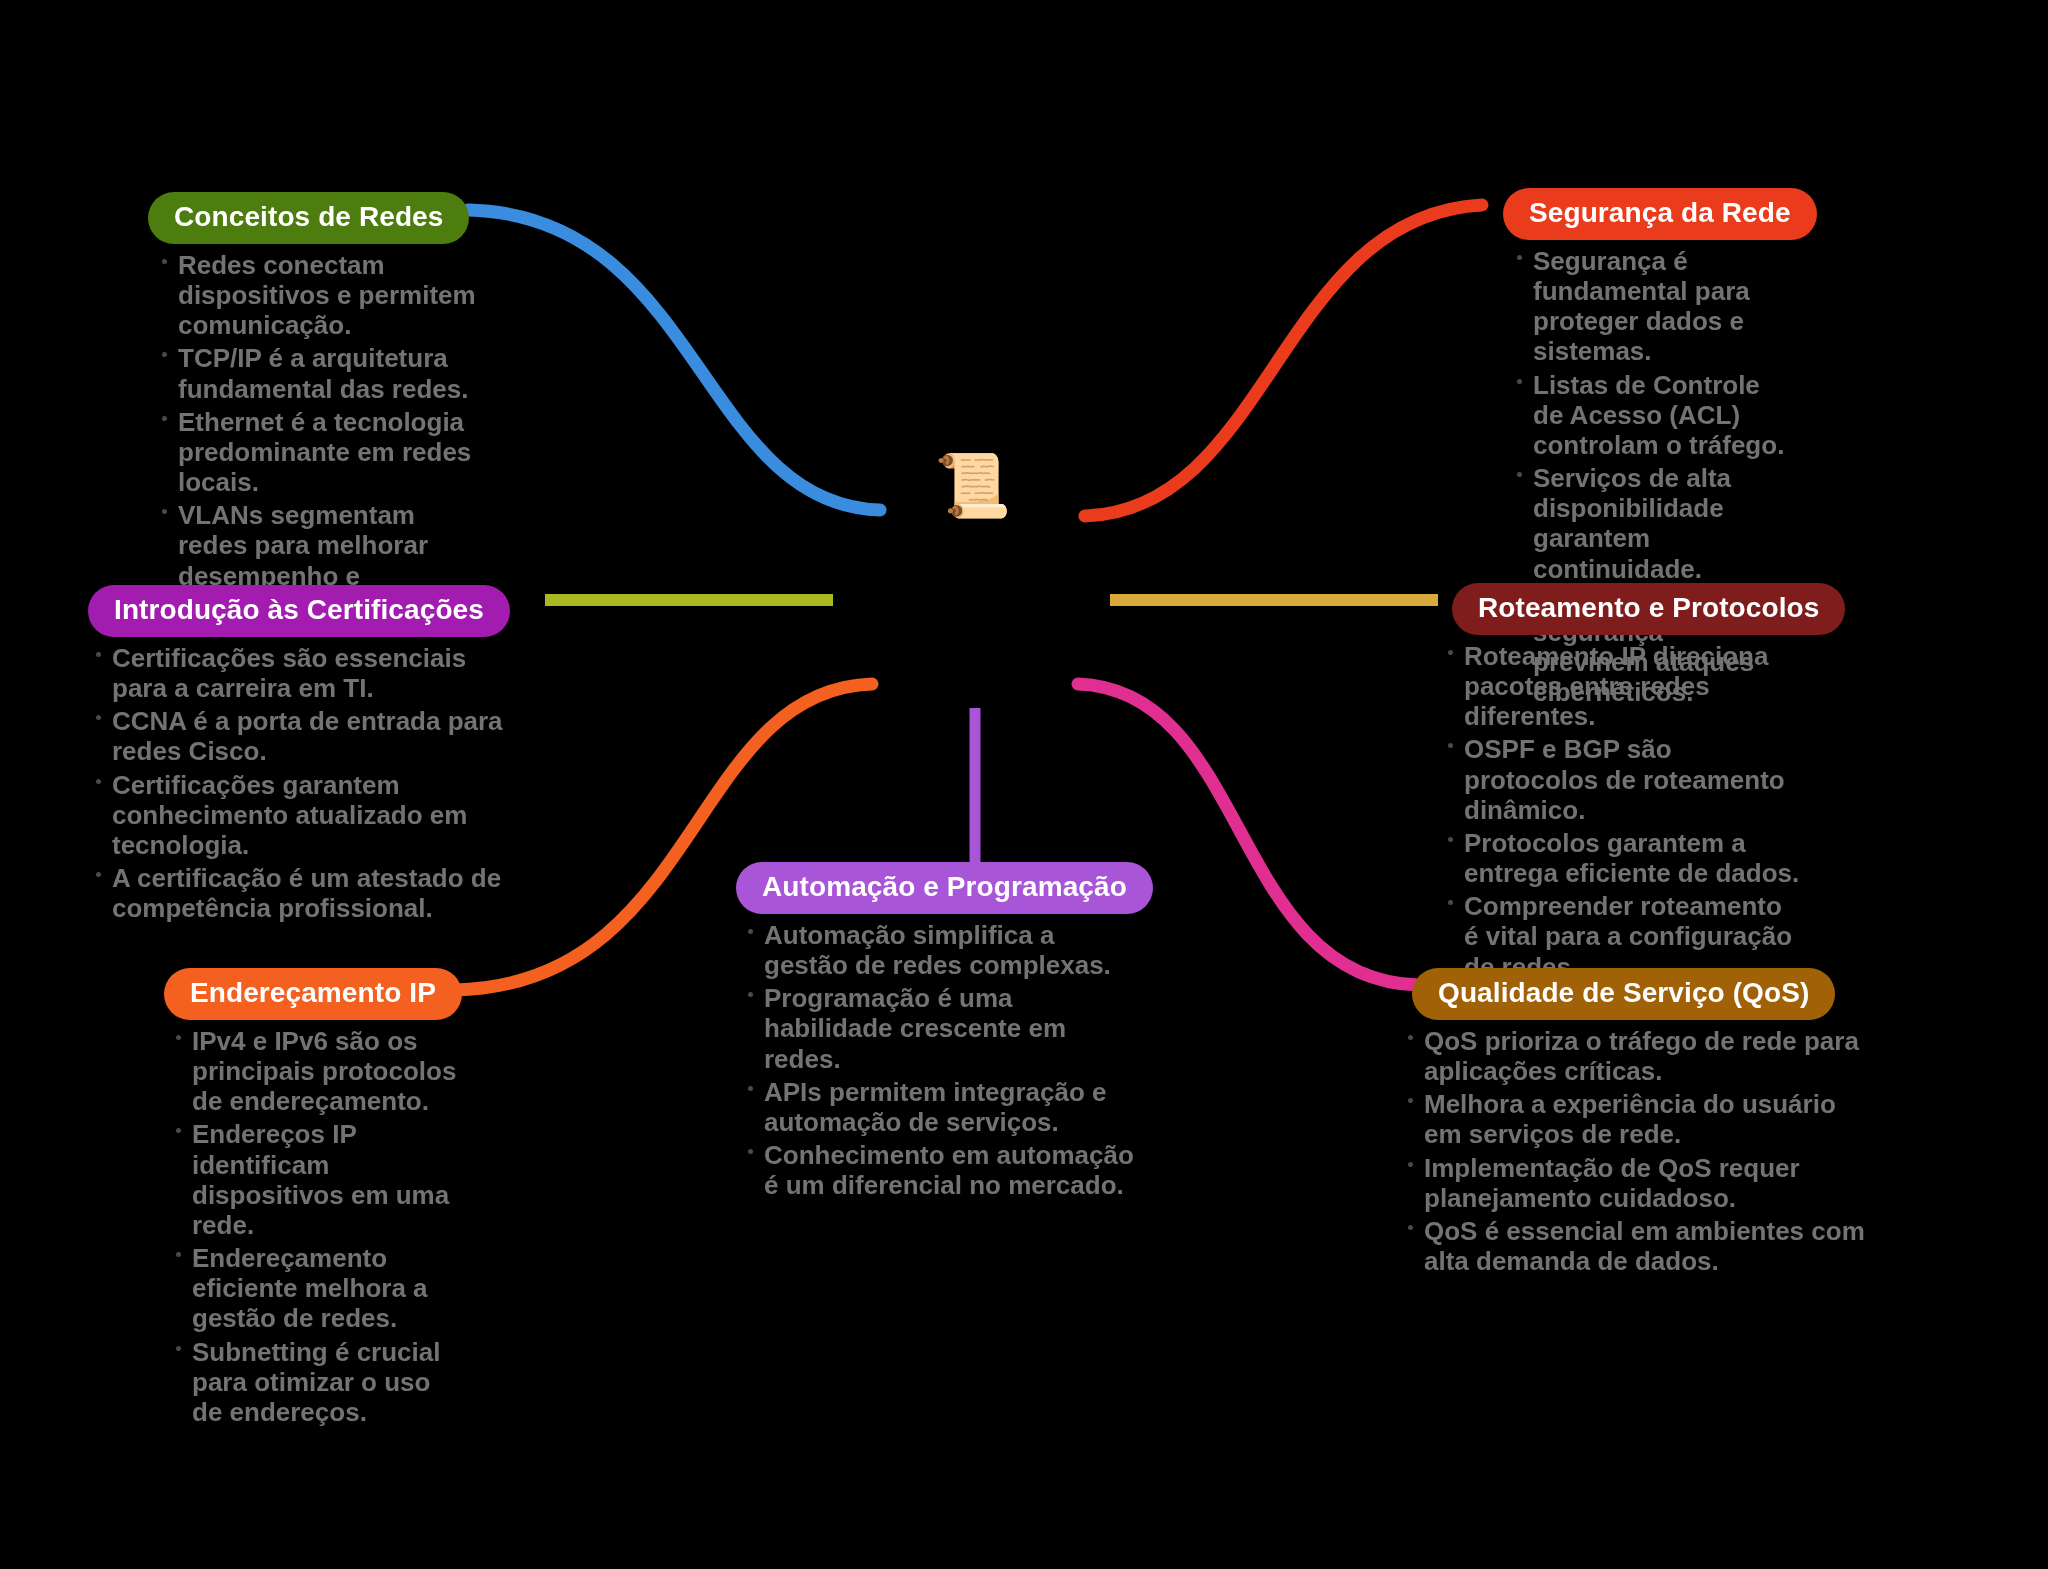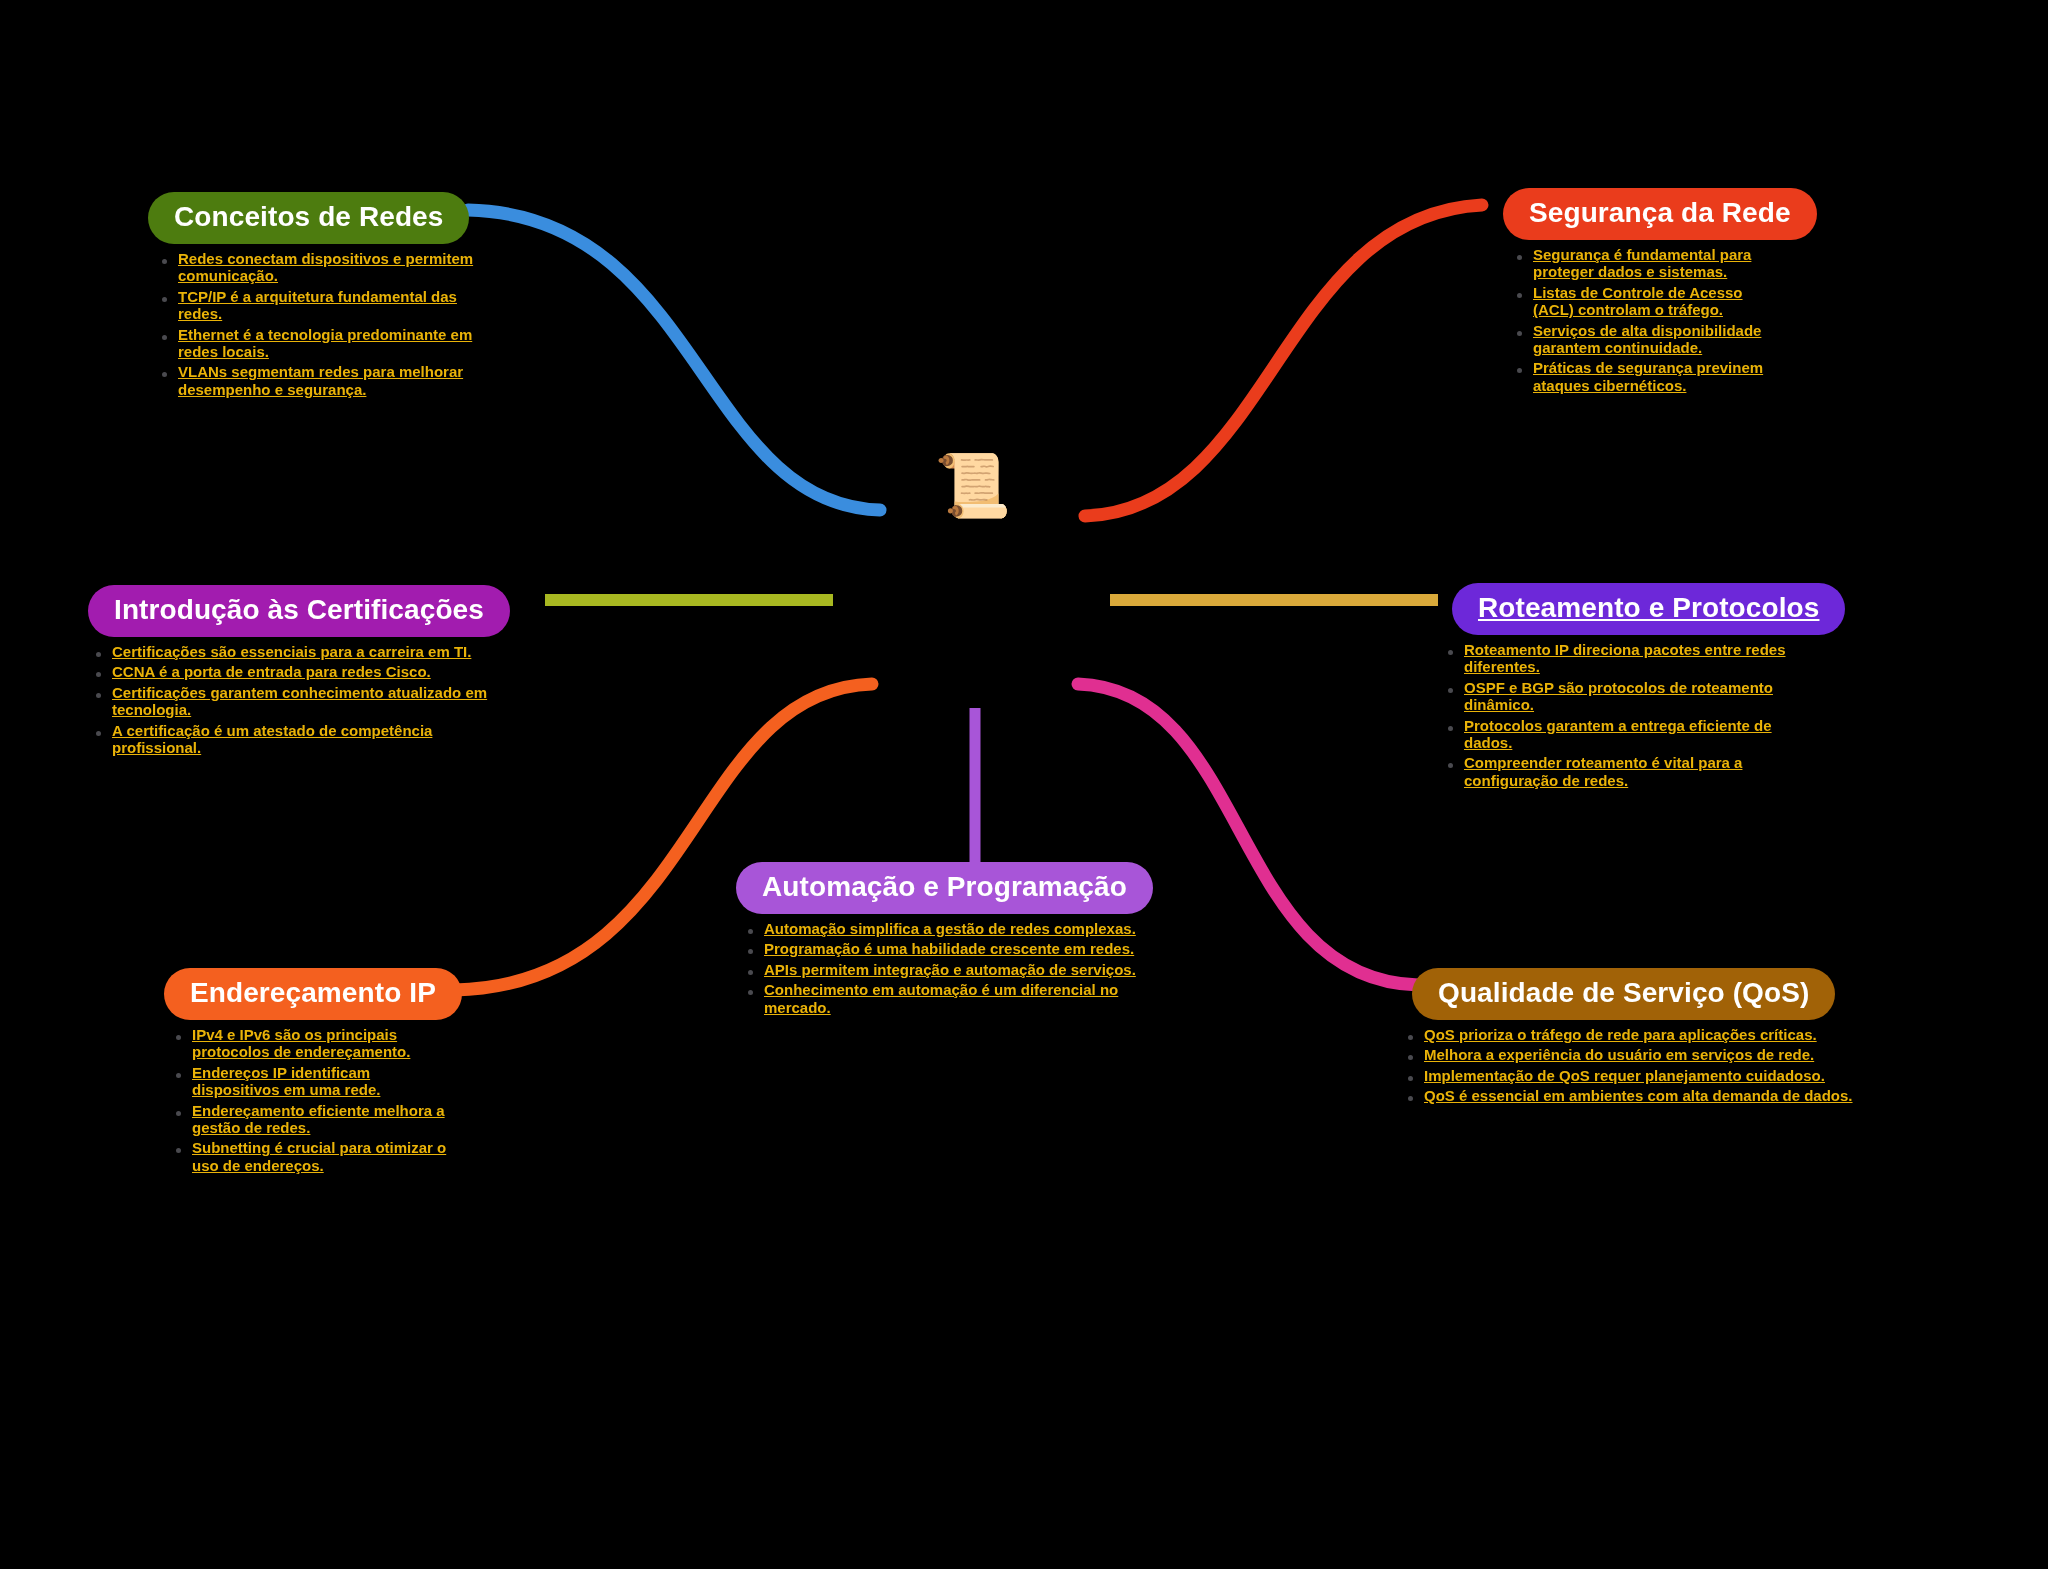--- a/index.html
+++ b/index.html
@@ -22,27 +22,26 @@
     white-space:nowrap;
     line-height:1.0;
   }
   .bullets{
     list-style:none;
     margin:6px 0 0 0;
     padding:0;
   }
   .bullets li{
     position:relative;
-    color:#eab308;
-    font-size:15px;
+    color:#737373;
+    font-size:26px;
     font-weight:bold;
     line-height:1.16;
     padding-left:20px;
     margin-bottom:3px;
-    text-decoration:underline;
   }
   .bullets li::before{
     content:"";
     position:absolute;
     left:4px;top:9px;
     width:5px;height:5px;
     border-radius:50%;
     background:#4a4a4f;
   }
   .node.left .pill{margin-left:0;}
@@ -128,21 +127,21 @@
     <div class="pill" style="background:#a21caf;">Introdução às Certificações</div>
     <ul class="bullets">
       <li>Certificações são essenciais para a carreira em TI.</li>
       <li>CCNA é a porta de entrada para redes Cisco.</li>
       <li>Certificações garantem conhecimento atualizado em tecnologia.</li>
       <li>A certificação é um atestado de competência profissional.</li>
     </ul>
   </div>
 
   <div class="node" id="n-roteamento">
-    <div class="pill" style="background:#6d28d9;text-decoration:underline;">Roteamento e Protocolos</div>
+    <div class="pill" style="background:#7f1d1d;">Roteamento e Protocolos</div>
     <ul class="bullets">
       <li>Roteamento IP direciona pacotes entre redes diferentes.</li>
       <li>OSPF e BGP são protocolos de roteamento dinâmico.</li>
       <li>Protocolos garantem a entrega eficiente de dados.</li>
       <li>Compreender roteamento é vital para a configuração de redes.</li>
     </ul>
   </div>
 
   <div class="node left" id="n-endereco">
     <div class="pill" style="background:#f4601f;">Endereçamento IP</div>

